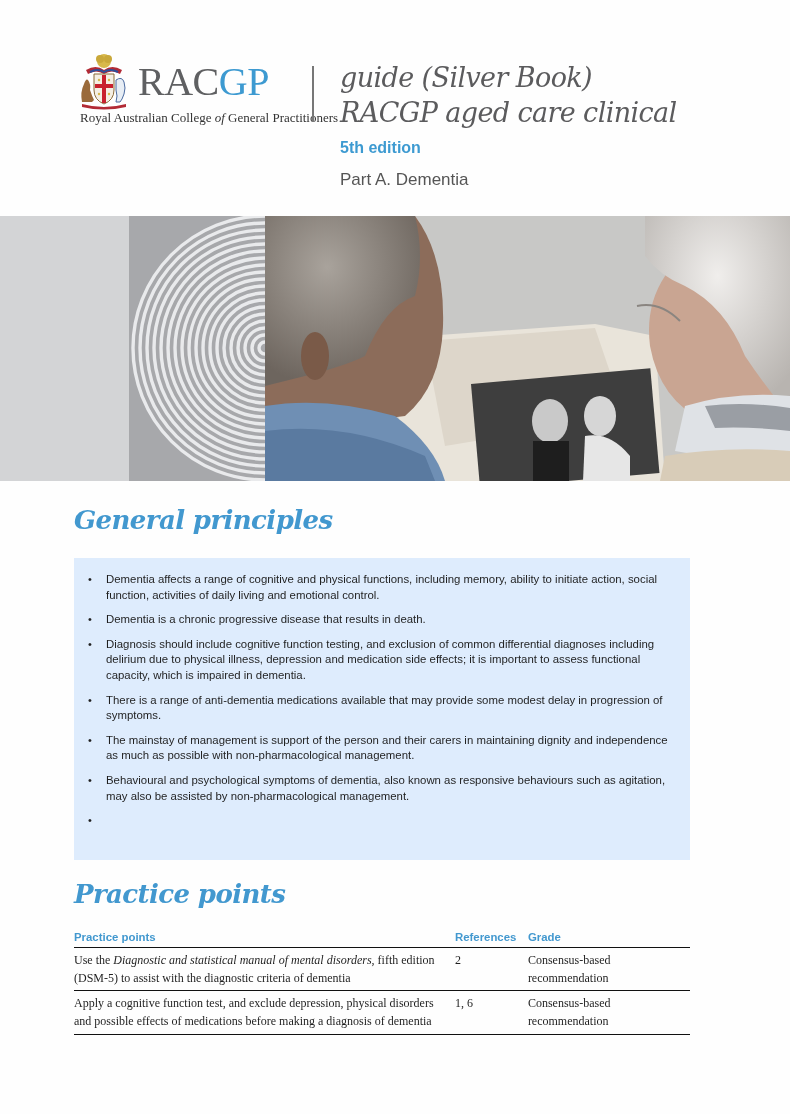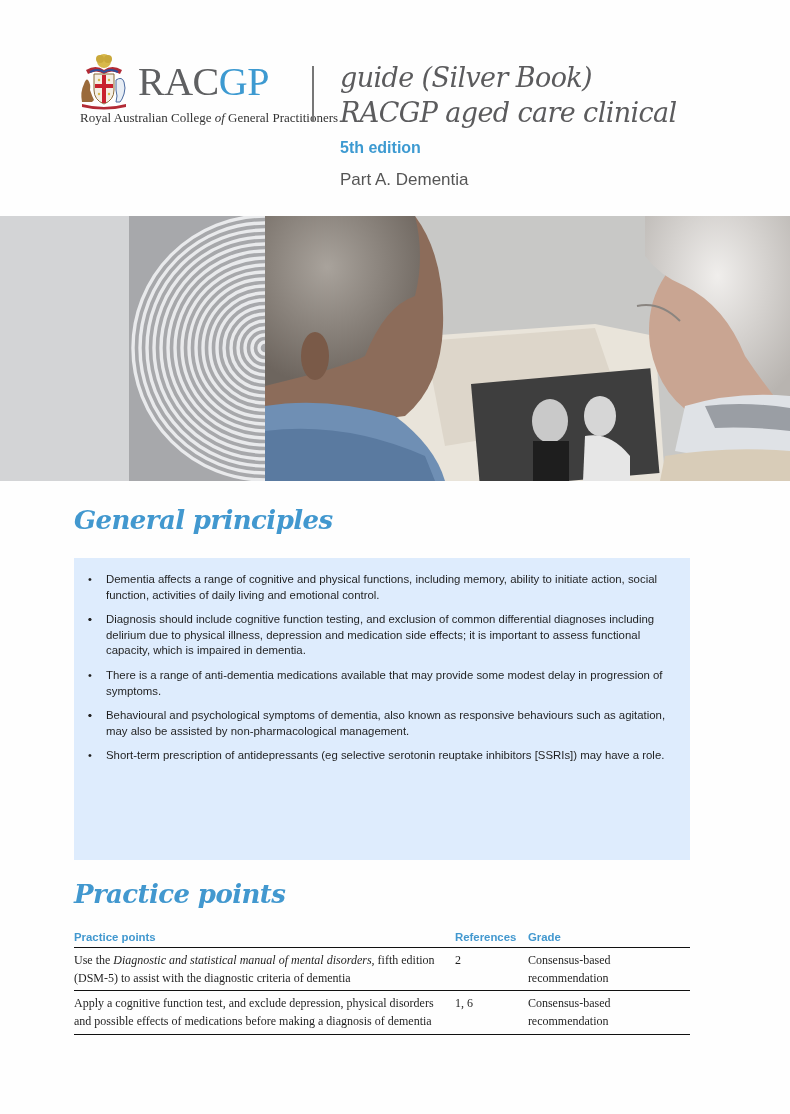--- a/index.html
+++ b/index.html
@@ -146,26 +146,26 @@
       <path d="M440 190 Q480 185 525 192 L525 215 Q480 210 450 212 Z" fill="#9a9ea4"></path>
       <path d="M400 240 Q460 230 525 235 L525 265 L395 265 Z" fill="#d8ccb8"></path>
     </svg>
   </div>
 </div>
 
 <h2 class="section-heading" style="top: 505px;">General principles</h2>
 <div class="principles-box">
   <ul class="principles-list">
     <li><span class="bullet">•</span><span>Dementia affects a range of cognitive and physical functions, including memory, ability to initiate action, social function, activities of daily living and emotional control.</span></li>
-    <li><span class="bullet">•</span></li>
+    <li><span class="bullet">•</span><span>Dementia is a chronic progressive disease that results in death.</span></li>
     <li><span class="bullet">•</span><span>Diagnosis should include cognitive function testing, and exclusion of common differential diagnoses including delirium due to physical illness, depression and medication side effects; it is important to assess functional capacity, which is impaired in dementia.</span></li>
     <li><span class="bullet">•</span><span>There is a range of anti-dementia medications available that may provide some modest delay in progression of symptoms.</span></li>
+    <li><span class="bullet">•</span><span>The mainstay of management is support of the person and their carers in maintaining dignity and independence as much as possible with non-pharmacological management.</span></li>
+    <li><span class="bullet">•</span><span>Behavioural and psychological symptoms of dementia, also known as responsive behaviours such as agitation, may also be assisted by non-pharmacological management.</span></li>
     <li><span class="bullet">•</span></li>
-    <li><span class="bullet">•</span><span>Behavioural and psychological symptoms of dementia, also known as responsive behaviours such as agitation, may also be assisted by non-pharmacological management.</span></li>
-    <li><span class="bullet">•</span><span>Short-term prescription of antidepressants (eg selective serotonin reuptake inhibitors [SSRIs]) may have a role.</span></li>
   </ul>
 </div>
 
 <h2 class="section-heading" style="top: 879px;">Practice points</h2>
 <table class="pp-table">
   <thead>
     <tr>
       <th class="col-point">Practice points</th>
       <th class="col-ref">References</th>
       <th class="col-grade">Grade</th>

